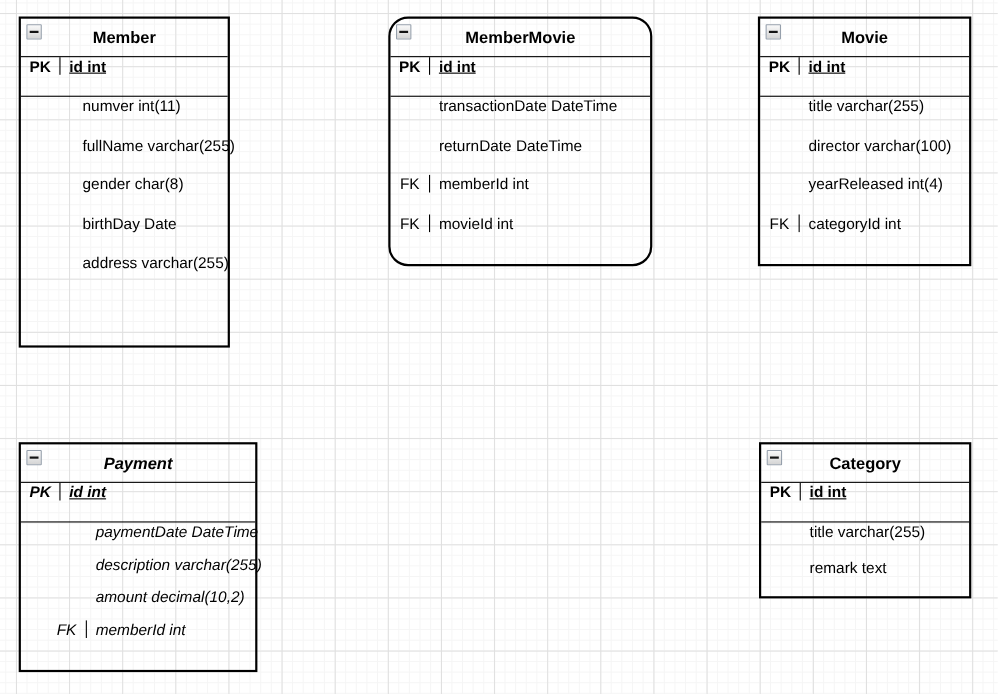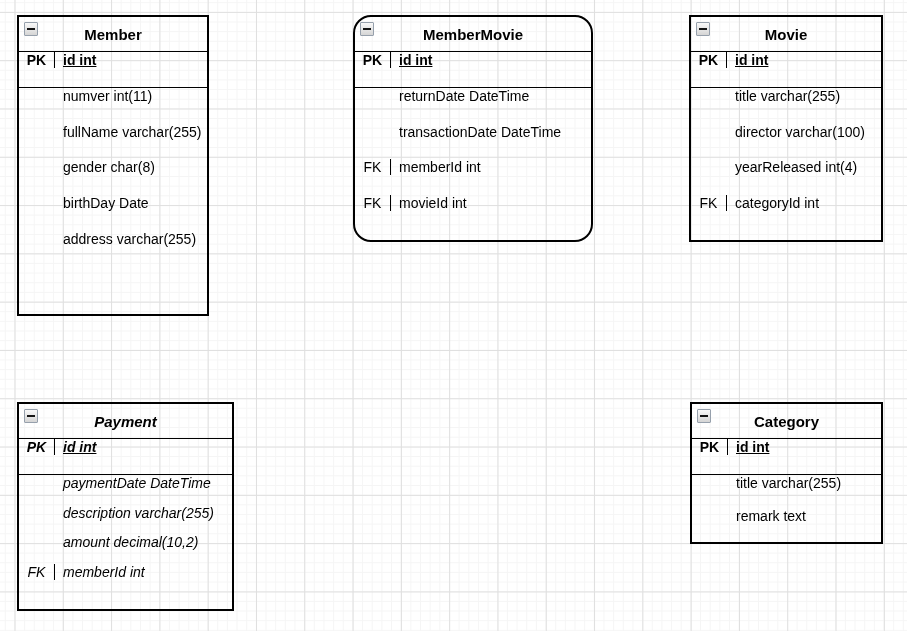--- a/index.html
+++ b/index.html
@@ -114,21 +114,21 @@
       <div class="er-header">
         <span class="collapse-btn">
           <span class="minus"></span>
         </span>
         <span class="er-title">Member</span>
       </div>
       <div class="er-row er-pk-row">
         <span class="key-col">PK</span>
         <span class="field pk-field">id int</span>
       </div>
-      <div class="er-body" style="padding-bottom: 12px;">
+      <div class="er-body" style="padding-bottom: 12px; margin-left: 12px;">
         <div class="er-row">
           <span class="key-col"></span>
           <span class="field">numver int(11)</span>
         </div>
         <div class="er-row">
           <span class="key-col"></span>
           <span class="field">fullName varchar(255)</span>
         </div>
         <div class="er-row">
           <span class="key-col"></span>
@@ -154,27 +154,27 @@
         </span>
         <span class="er-title">MemberMovie</span>
       </div>
       <div class="er-row er-pk-row">
         <span class="key-col">PK</span>
         <span class="field pk-field">id int</span>
       </div>
       <div class="er-body" style="padding-bottom: 10px;">
         <div class="er-row">
           <span class="key-col"></span>
+          <span class="field">transactionDate DateTime</span>
+        </div>
+        <div class="er-row">
+          <span class="key-col"></span>
           <span class="field">returnDate DateTime</span>
         </div>
         <div class="er-row">
-          <span class="key-col"></span>
-          <span class="field">transactionDate DateTime</span>
-        </div>
-        <div class="er-row">
           <span class="key-col">FK</span>
           <span class="field">memberId int</span>
         </div>
         <div class="er-row">
           <span class="key-col">FK</span>
           <span class="field">movieId int</span>
         </div>
       </div>
     </div>
     <div class="er-table" style="left: 689px; top: 15px; width: 194px; height: 227px;">
@@ -211,21 +211,21 @@
       <div class="er-header">
         <span class="collapse-btn">
           <span class="minus"></span>
         </span>
         <span class="er-title">Payment</span>
       </div>
       <div class="er-row er-pk-row">
         <span class="key-col">PK</span>
         <span class="field pk-field">id int</span>
       </div>
-      <div class="er-body" style="padding-bottom: 16px;">
+      <div class="er-body" style="padding-bottom: 16px; margin-left: 24px;">
         <div class="er-row">
           <span class="key-col"></span>
           <span class="field">paymentDate DateTime</span>
         </div>
         <div class="er-row">
           <span class="key-col"></span>
           <span class="field">description varchar(255)</span>
         </div>
         <div class="er-row">
           <span class="key-col"></span>

